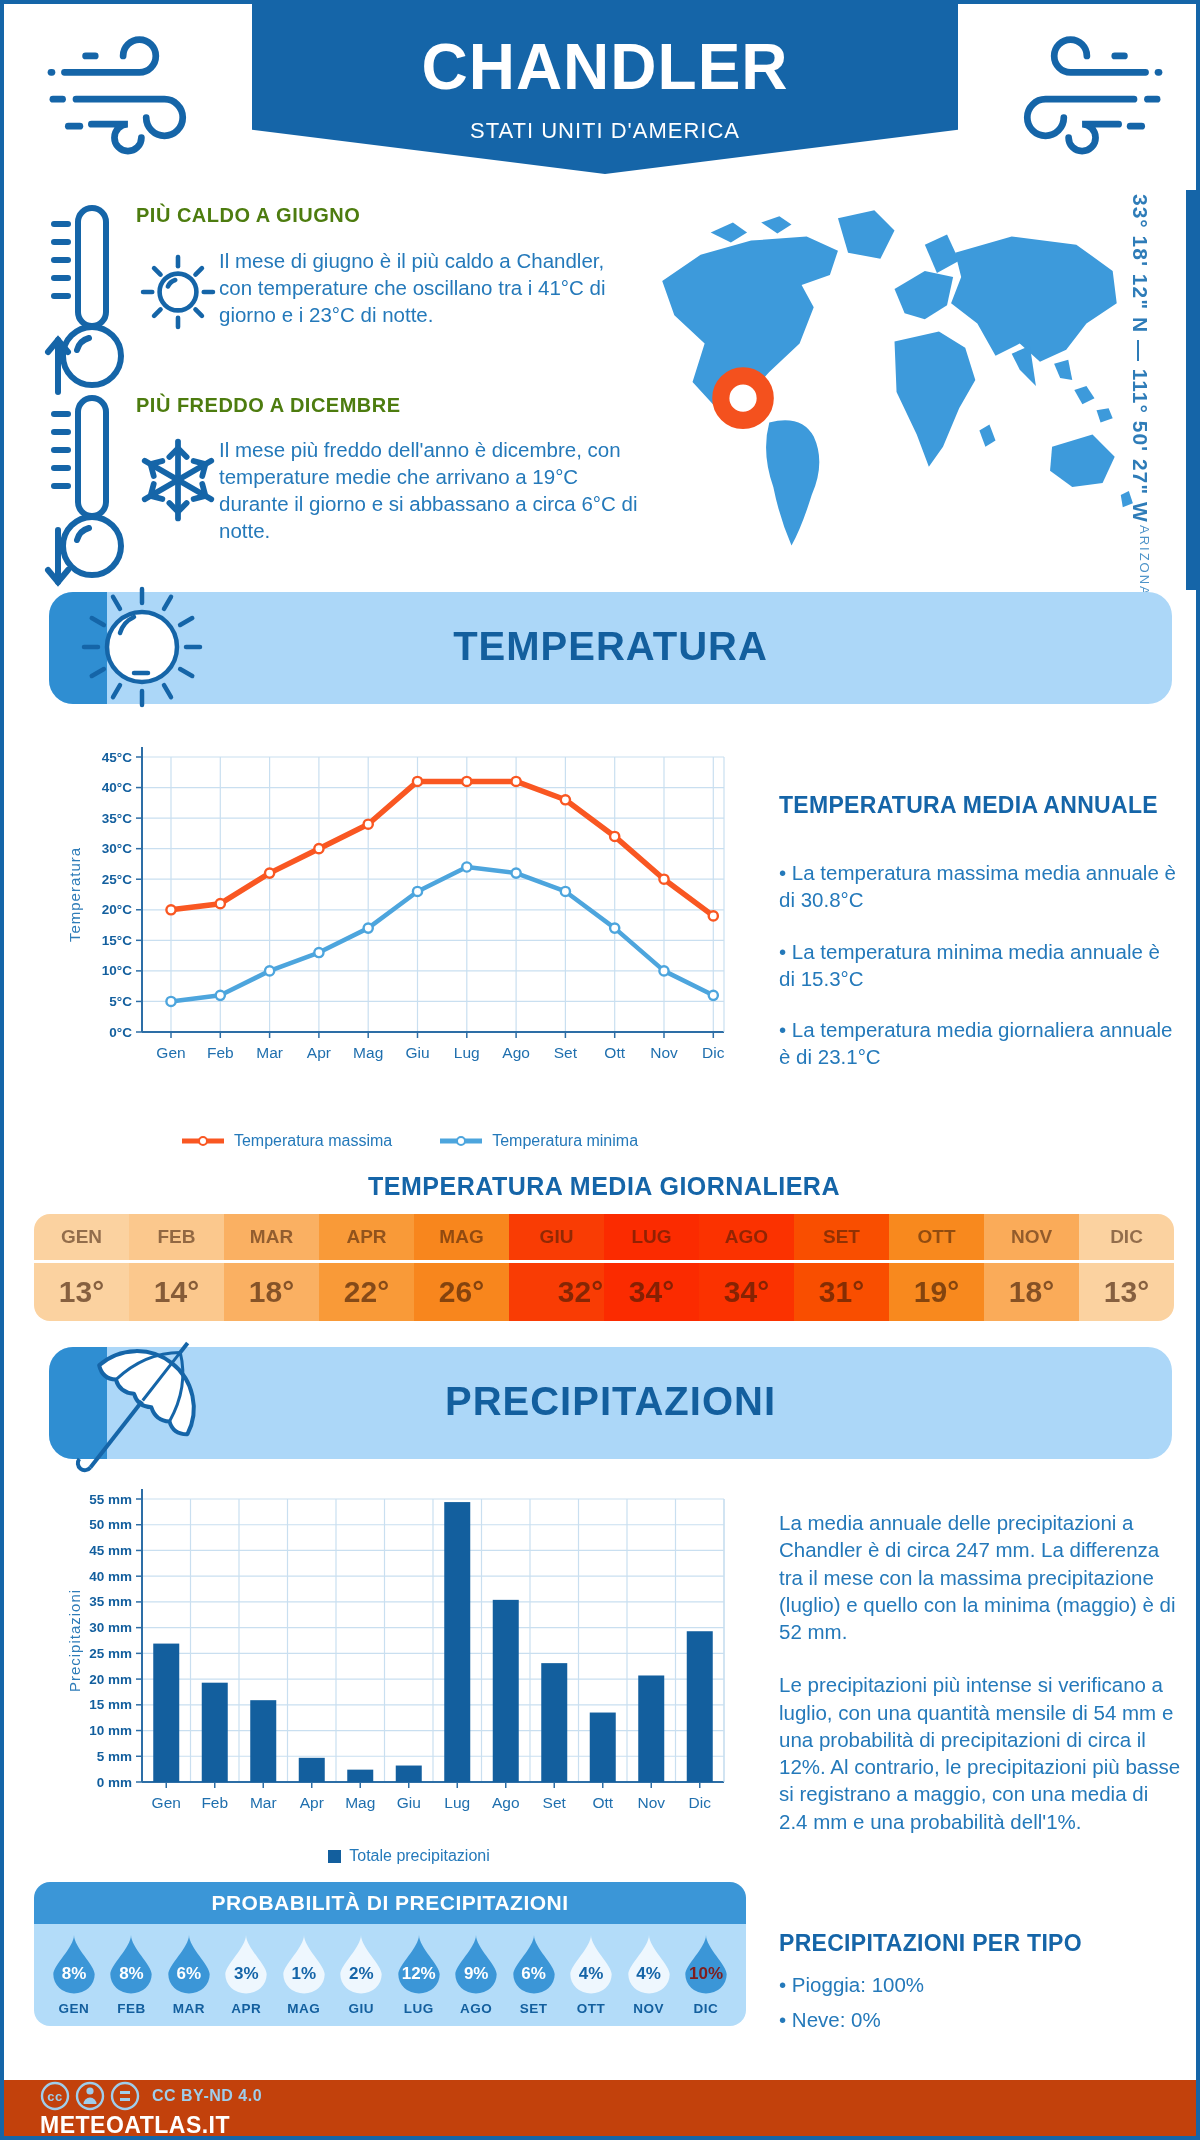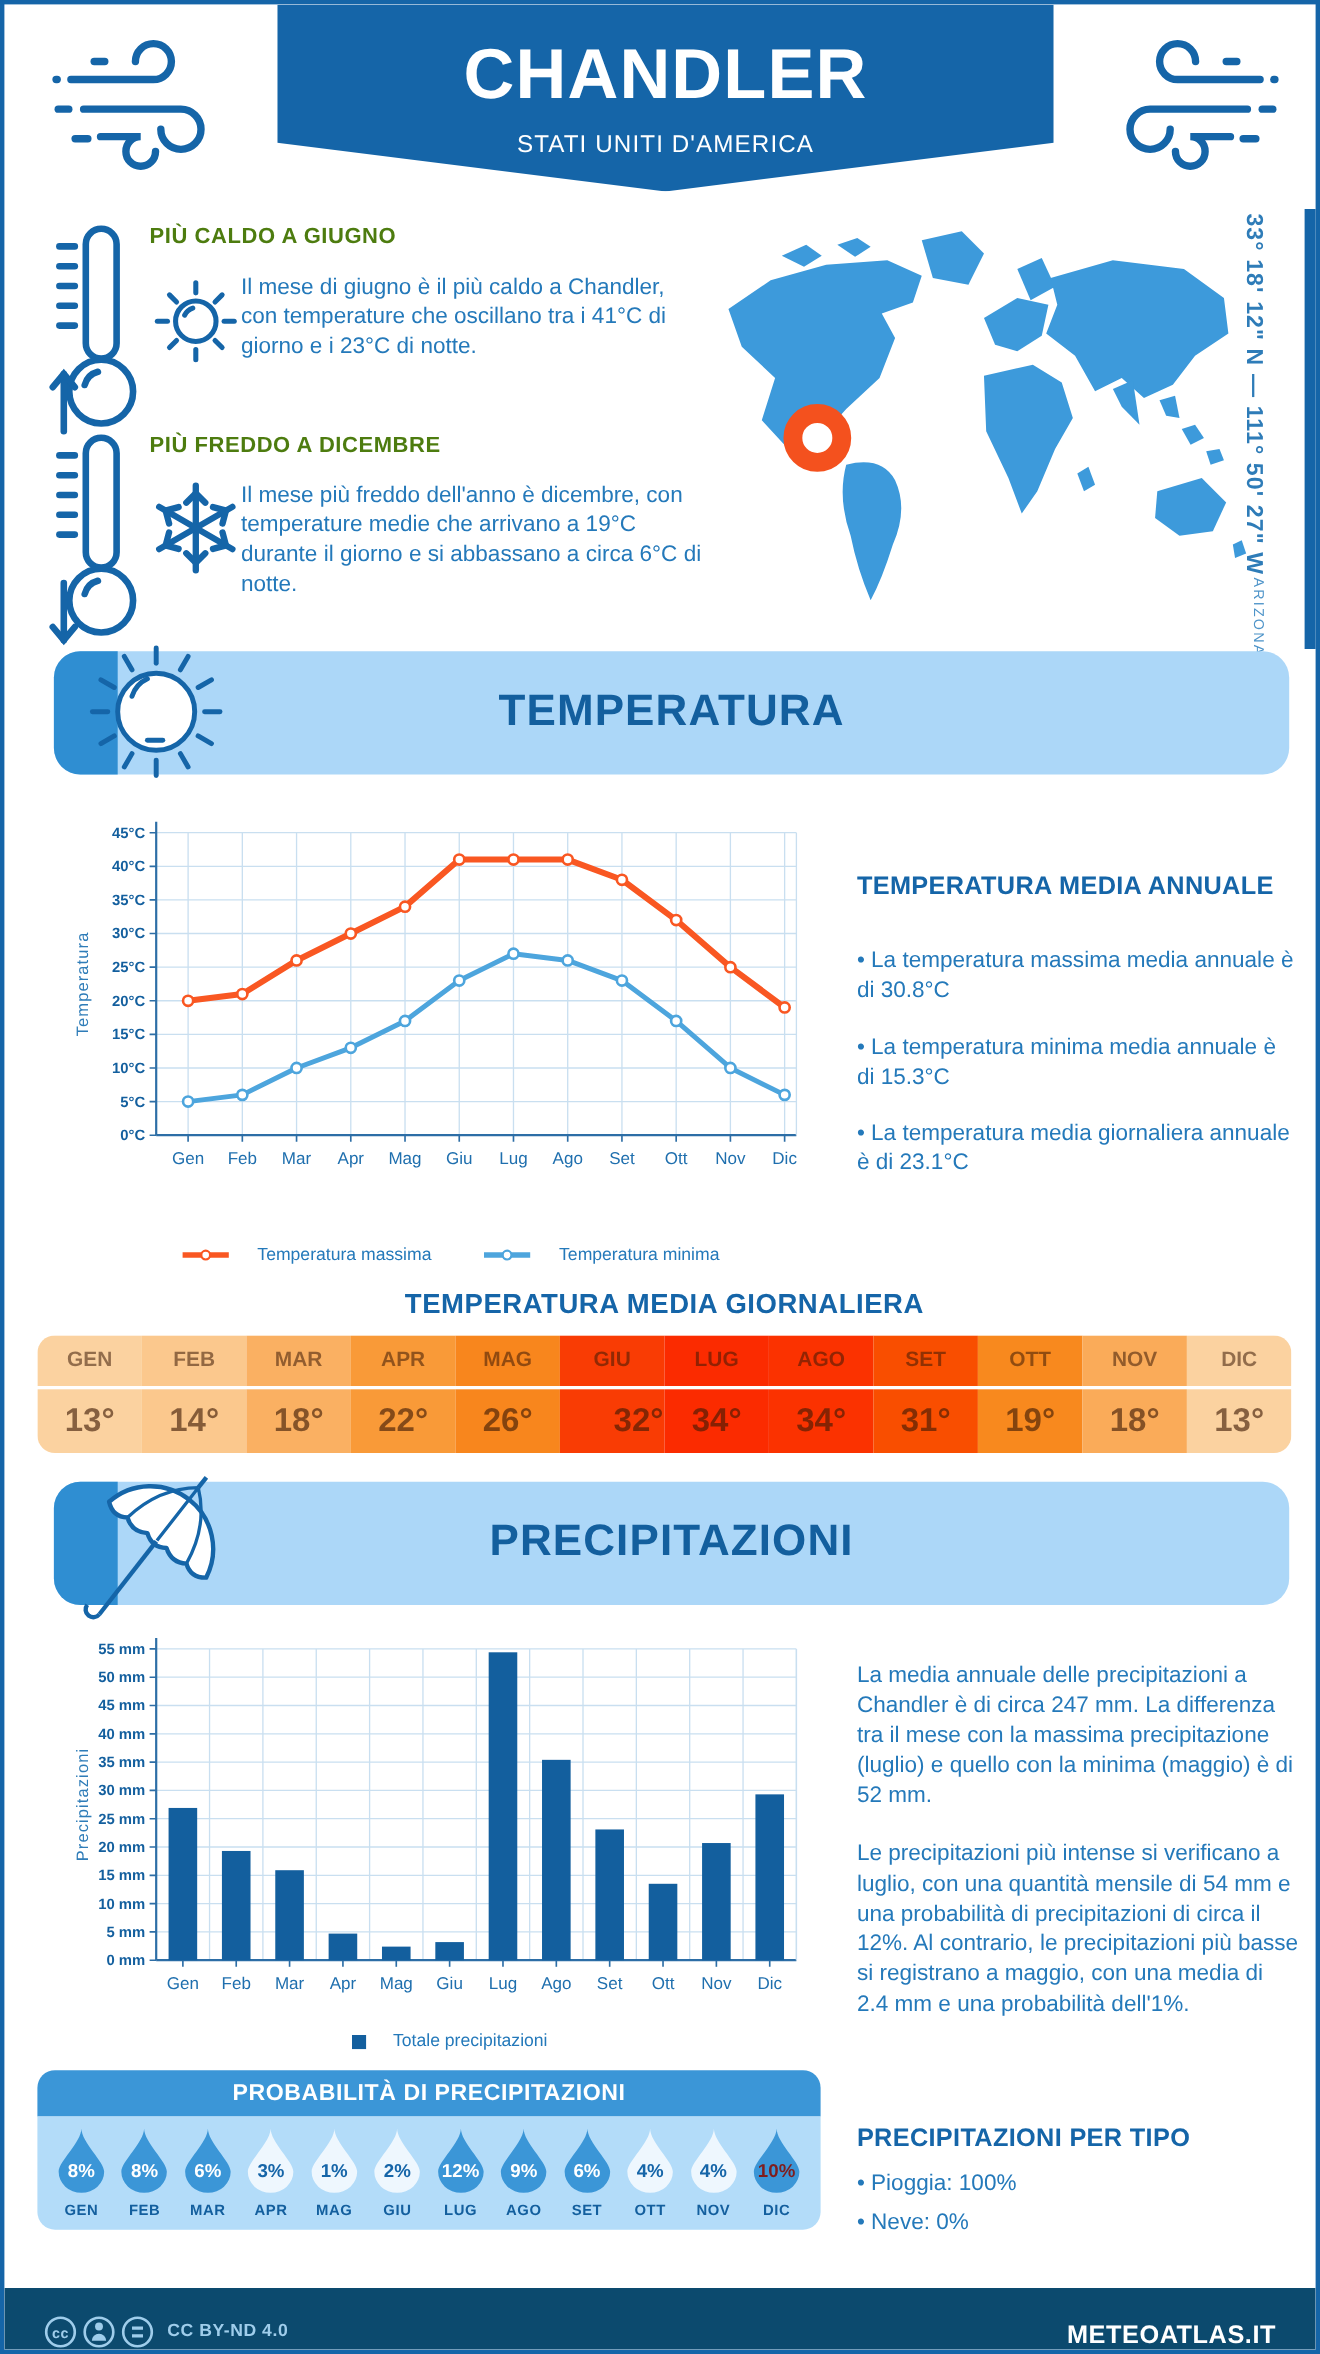--- a/index.html
+++ b/index.html
@@ -21,38 +21,38 @@
   #sidebar-accent{left:1182px;top:186px;width:11px;height:400px;background:#1565a8;}
   
   .band{left:45px;width:1123px;height:112px;background:#acd7f8;border-radius:24px;}
   .band .sq{position:absolute;left:0;top:0;width:58px;height:112px;background:#2f8ed2;border-radius:24px 0 0 24px;}
   .band .btitle{position:absolute;left:0;right:0;top:32px;text-align:center;font-size:40px;font-weight:bold;color:#135f9e;letter-spacing:1px;}
   
   .rcol-title{font-size:23px;font-weight:bold;color:#1565a8;letter-spacing:.3px;}
   .rcol-text{font-size:20.5px;line-height:1.33;color:#2479ba;}
   
   .legend{display:flex;justify-content:center;gap:46px;align-items:center;font-size:16px;color:#2479ba;}
-  .lg-item{display:inline-flex;align-items:center;gap:24px;}
+  .lg-item{display:inline-flex;align-items:center;gap:8px;}
   
   #month-table{left:30px;top:1210px;width:1140px;border-radius:16px;overflow:hidden;}
   .mt-row{display:grid;grid-template-columns:repeat(12,1fr);}
   .mt-head{height:46px;line-height:46px;font-size:19px;font-weight:bold;color:rgba(61,26,5,.55);text-align:center;}
   .mt-val{height:58px;line-height:58px;font-size:30px;font-weight:800;color:rgba(61,26,5,.62);text-align:center;}
   #mt-sep{height:3px;background:#fff;}
   
   #prob-panel{left:30px;top:1878px;width:712px;}
   #prob-head{height:42px;background:#3b96d7;border-radius:16px 16px 0 0;color:#fff;text-align:center;
              font-size:21px;font-weight:bold;line-height:42px;letter-spacing:.5px;}
   #prob-body{background:#b3dcf9;border-radius:0 0 16px 16px;padding:10px 12px 10px;}
   #drops-row{display:flex;justify-content:space-between;}
   .drop{position:relative;width:56px;text-align:center;}
   .drop .pct{position:absolute;left:0;right:0;top:30px;font-size:17px;font-weight:bold;}
   .drop .mon{display:block;margin-top:3px;font-size:13.5px;font-weight:bold;color:#135f9e;letter-spacing:.5px;}
   
-  #footer{left:0;right:0;bottom:0;height:56px;background:#0c4a6e;display:flex;align-items:flex-end;justify-content:space-between;padding:0 36px;}
+  #footer{left:0;right:0;bottom:0;height:56px;background:#c2410c;display:flex;align-items:flex-start;justify-content:space-between;padding:0 36px;flex-direction:column;}
   #footer .lic{display:flex;align-items:center;gap:12px;color:#9fcdeb;font-weight:bold;font-size:16px;letter-spacing:.5px;}
   #footer .brand{color:#fff;font-weight:bold;font-size:23px;letter-spacing:.5px;}
   svg text{font-family:"Liberation Sans",sans-serif;}
 </style>
 </head>
 <body>
 
 <div id="page">
 
   <svg class="abs windicon" style="left:42px" viewBox="0 0 190 130">

